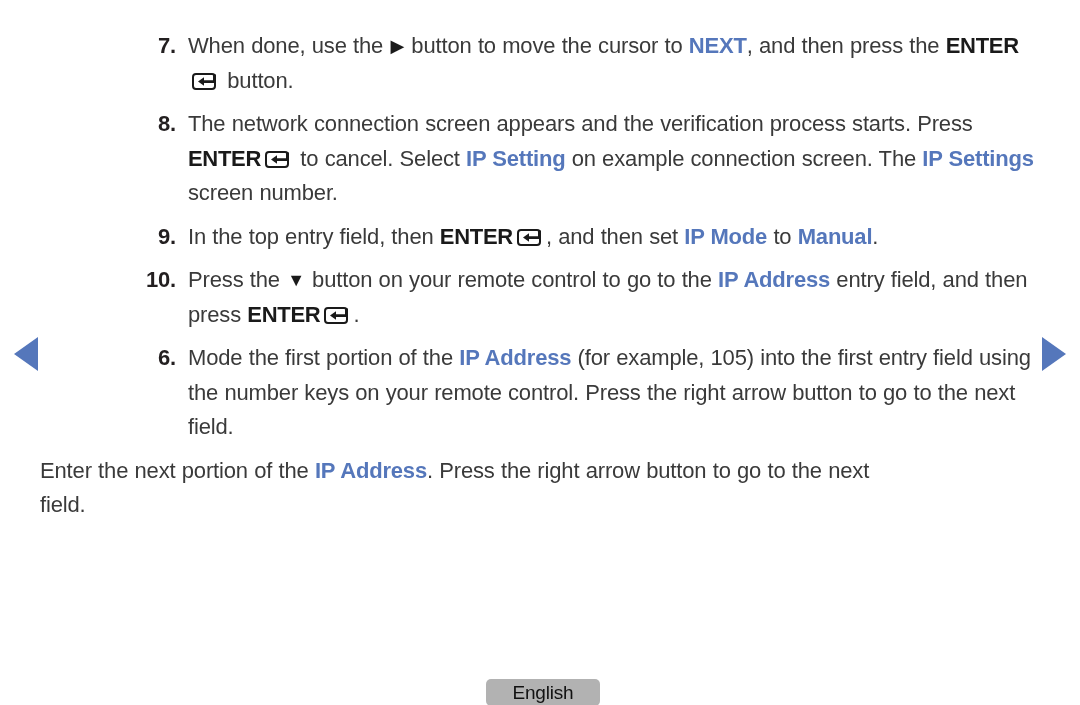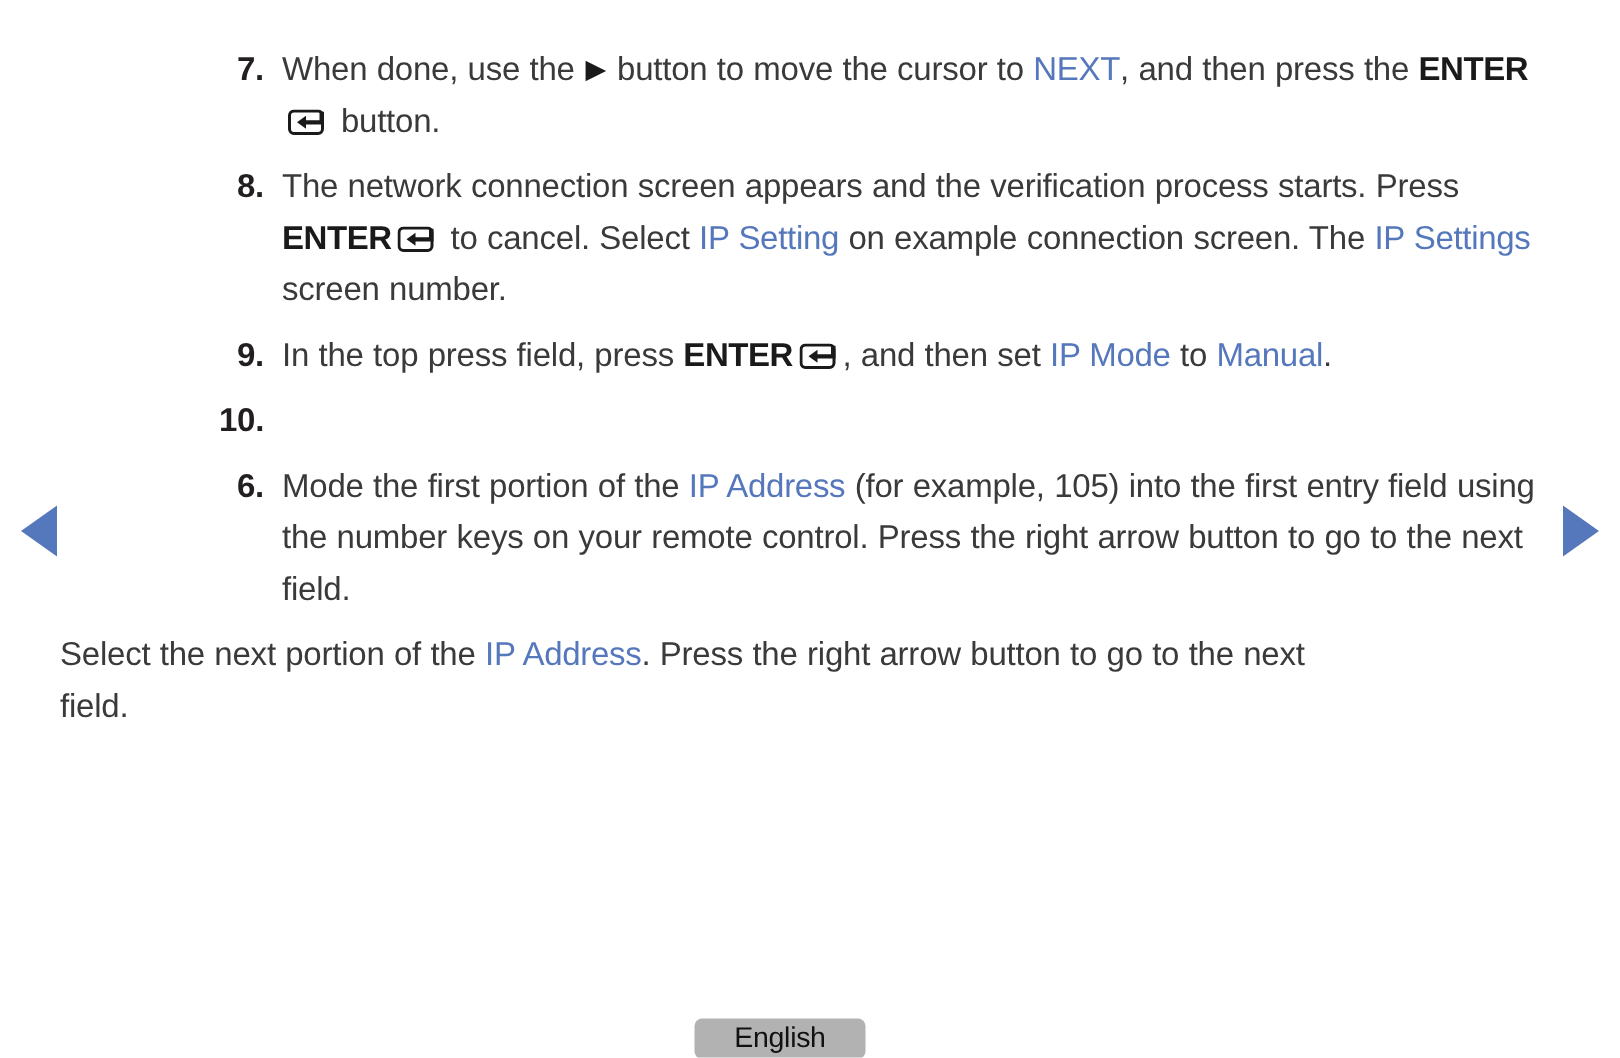--- a/index.html
+++ b/index.html
@@ -79,21 +79,21 @@
   }
 
   
   .b {
     font-weight: bold;
     color: #1a1a1a;
     letter-spacing: -0.3px;
   }
   .blue {
     color: #5577bb;
-    font-weight: normal;
+    font-weight: bold;
     letter-spacing: -0.2px;
   }
 
   
   .dir-glyph {
     font-size: 18px;
     color: #1a1a1a;
     display: inline-block;
     vertical-align: 1px;
     padding: 0 1px;
@@ -111,21 +111,21 @@
   }
   .enter-icon svg {
     display: block;
     width: 28px;
     height: 17px;
   }
 
   
   .lang-button {
     position: absolute;
-    left: 463px;
+    left: 486px;
     top: 679px;
     width: 114px;
     height: 27px;
     background: #b2b2b2;
     border-radius: 5px;
     color: #111111;
     font-size: 19px;
     line-height: 27px;
     text-align: center;
     letter-spacing: -0.2px;
@@ -151,32 +151,36 @@
       </li>
       <li class="step">
         <div class="step-num">8.</div>
         <div class="step-body"><span>The network connection screen appears and the verification process starts. Press </span><span class="b">ENTER</span><span class="enter-icon"><svg viewBox="0 0 28 17" xmlns="http://www.w3.org/2000/svg">
               <rect x="1" y="1" width="22" height="15" rx="3" ry="3" fill="none" stroke="#1a1a1a" stroke-width="2"></rect>
               <path d="M6 8.5 L12 4.2 L12 7.2 L21 7.2 L21 1.5 L24 1.5 L24 10 L12 10 L12 12.8 Z" fill="#1a1a1a"></path>
             </svg></span><span> to cancel. Select </span><span class="blue">IP Setting</span><span> on example connection screen. The </span><span class="blue">IP Settings</span><span> screen number.</span></div>
       </li>
       <li class="step">
         <div class="step-num">9.</div>
-        <div class="step-body"><span>In the top press field, press </span><span class="b">ENTER</span><span class="enter-icon"><svg viewBox="0 0 28 17" xmlns="http://www.w3.org/2000/svg">
+        <div class="step-body"><span>In the top entry field, then </span><span class="b">ENTER</span><span class="enter-icon"><svg viewBox="0 0 28 17" xmlns="http://www.w3.org/2000/svg">
               <rect x="1" y="1" width="22" height="15" rx="3" ry="3" fill="none" stroke="#1a1a1a" stroke-width="2"></rect>
               <path d="M6 8.5 L12 4.2 L12 7.2 L21 7.2 L21 1.5 L24 1.5 L24 10 L12 10 L12 12.8 Z" fill="#1a1a1a"></path>
             </svg></span><span>, and then set </span><span class="blue">IP Mode</span><span> to </span><span class="blue">Manual</span><span>.</span></div>
       </li>
       <li class="step">
         <div class="step-num">10.</div>
+        <div class="step-body"><span>Press the </span><span class="dir-glyph">▼</span><span> button on your remote control to go to the </span><span class="blue">IP Address</span><span> entry field, and then press </span><span class="b">ENTER</span><span class="enter-icon"><svg viewBox="0 0 28 17" xmlns="http://www.w3.org/2000/svg">
+              <rect x="1" y="1" width="22" height="15" rx="3" ry="3" fill="none" stroke="#1a1a1a" stroke-width="2"></rect>
+              <path d="M6 8.5 L12 4.2 L12 7.2 L21 7.2 L21 1.5 L24 1.5 L24 10 L12 10 L12 12.8 Z" fill="#1a1a1a"></path>
+            </svg></span><span>.</span></div>
       </li>
       <li class="step">
         <div class="step-num">6.</div>
         <div class="step-body"><span>Mode the first portion of the </span><span class="blue">IP Address</span><span> (for example, 105) into the first entry field using the number keys on your remote control. Press the right arrow button to go to the next field.</span></div>
       </li>
       <li class="step">
-        <div class="step-body"><span>Select the next portion of the </span><span class="blue">IP Address</span><span>. Press the right arrow button to go to the next field.</span></div>
+        <div class="step-body"><span>Enter the next portion of the </span><span class="blue">IP Address</span><span>. Press the right arrow button to go to the next field.</span></div>
       </li>
     </ol>
 
   <div class="lang-button">English</div>
 
 </div>
 
 </body></html>

